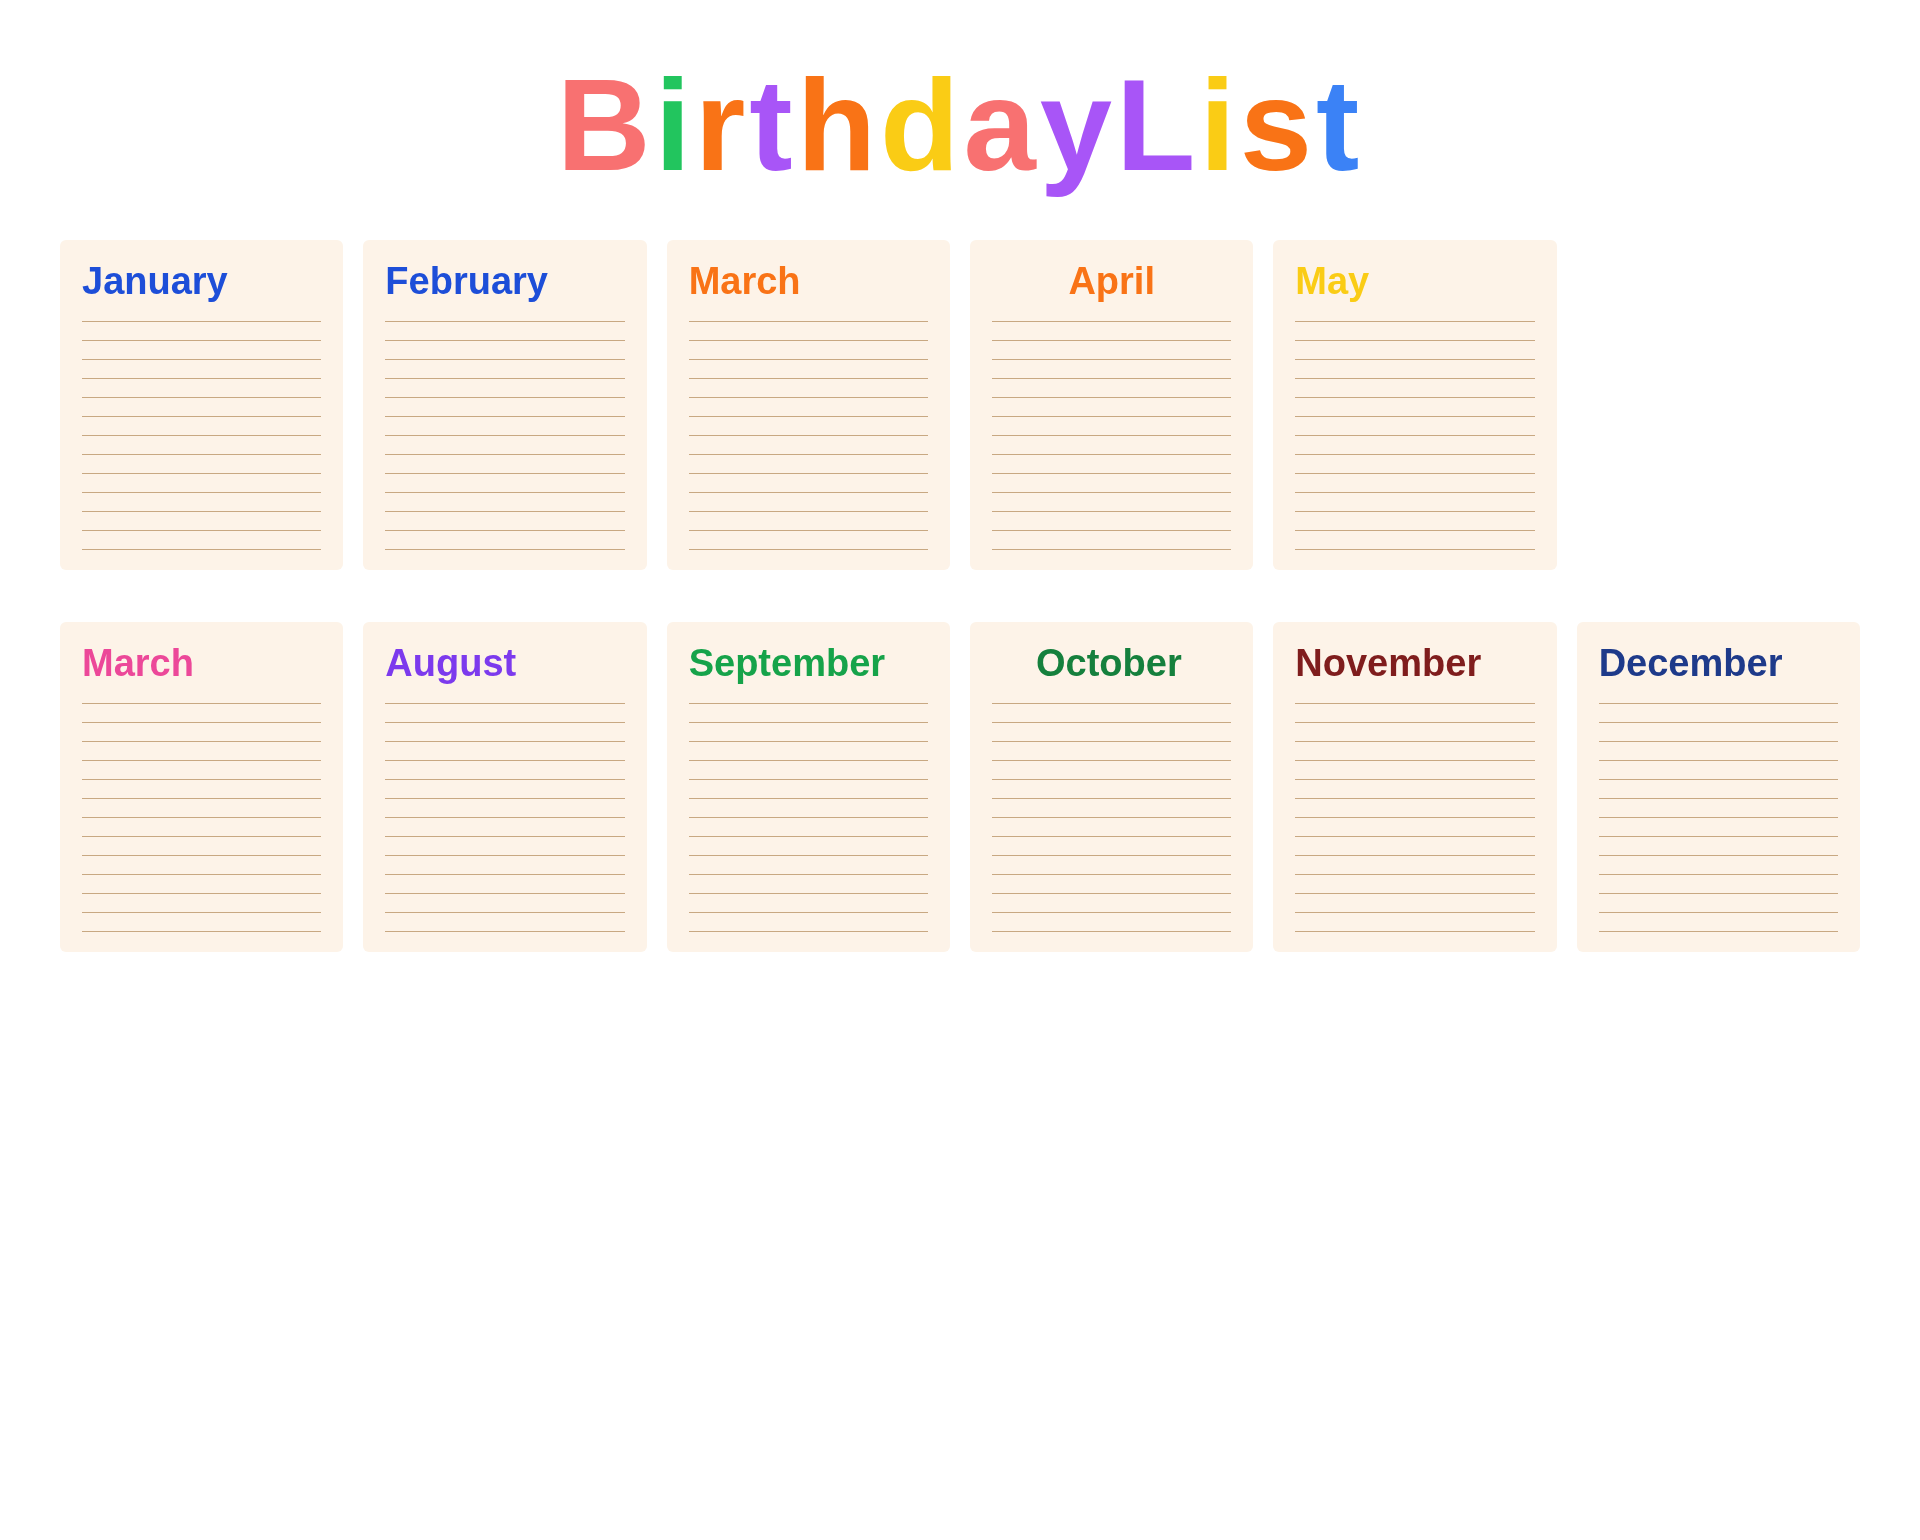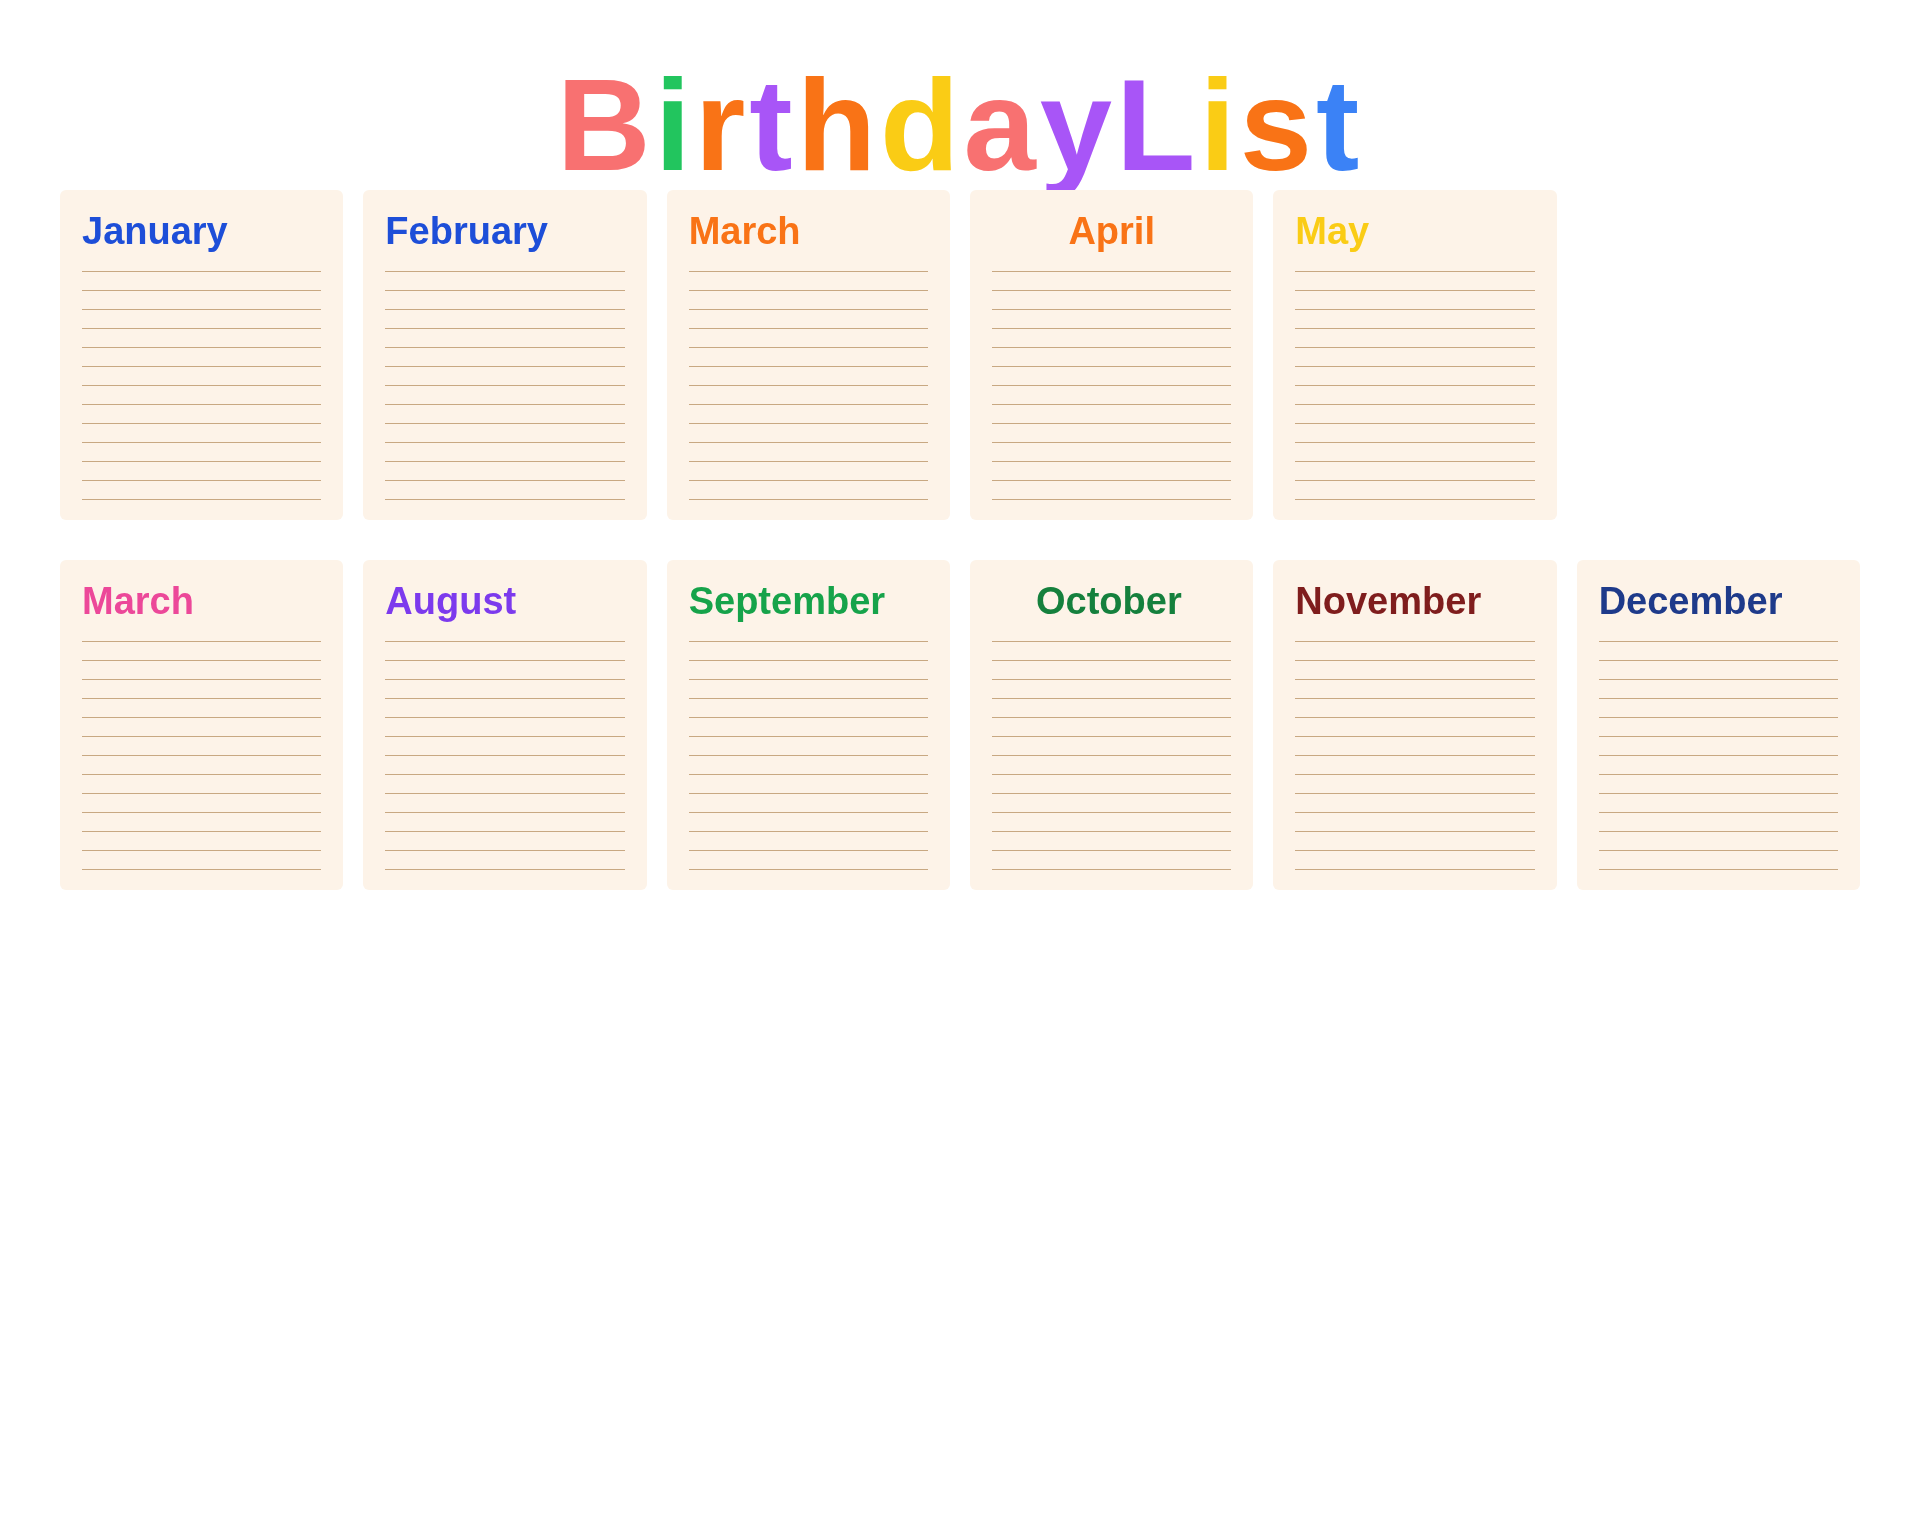--- a/index.html
+++ b/index.html
@@ -9,36 +9,37 @@
       font-family: 'Arial Rounded MT Bold', 'Arial Black', sans-serif;
       width: 1920px;
       min-height: 1540px;
       display: flex;
       flex-direction: column;
       align-items: center;
       padding: 40px 60px;
     }
 
     .title-container {
+      margin-bottom: 50px;
       margin-top: 20px;
     }
 
     .title-container h1 {
       font-size: 130px;
       font-weight: 900;
       letter-spacing: 4px;
       line-height: 1;
     }
 
     .title-container h1 span { display: inline-block; }
 
     .grid-container {
       display: flex;
       flex-direction: column;
-      gap: 40px;
+      gap: 52px;
       width: 100%;
     }
 
     .row {
       display: grid;
       grid-template-columns: repeat(6, 1fr);
       gap: 20px;
       width: 100%;
     }
 

